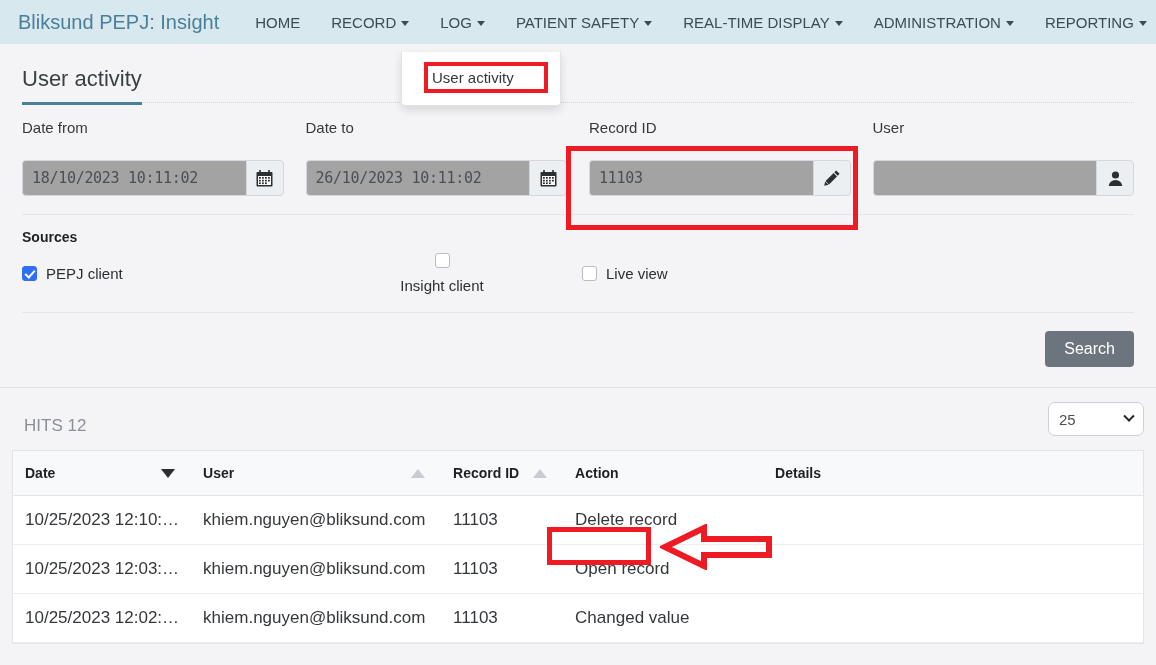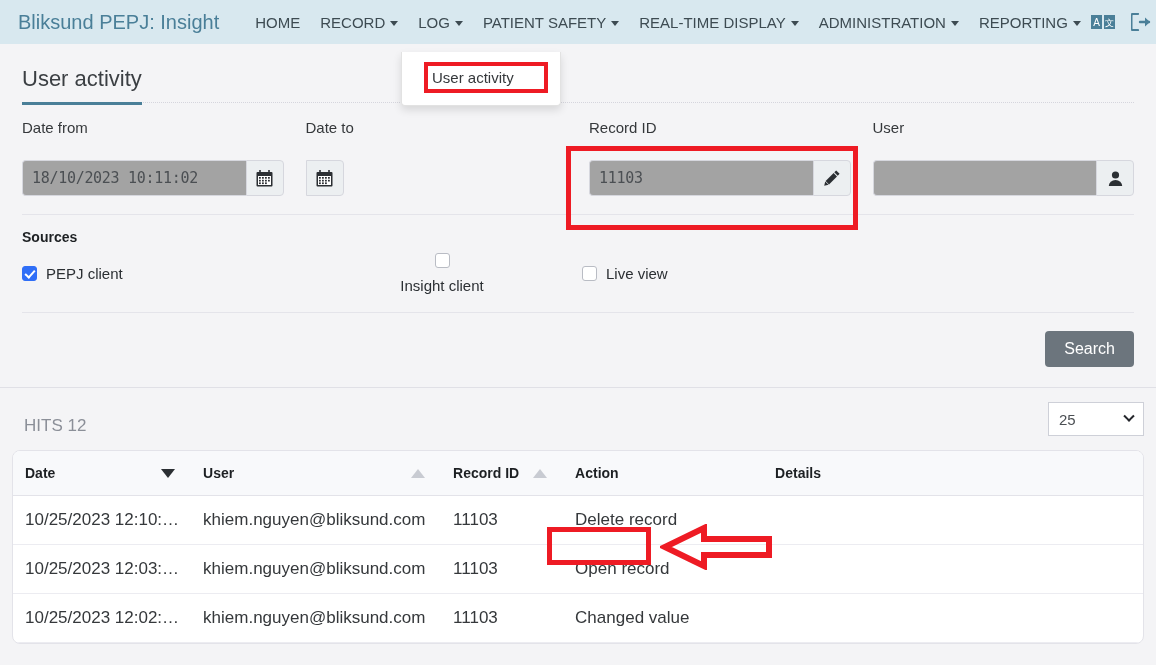--- a/index.html
+++ b/index.html
@@ -22,21 +22,21 @@
     position: relative;
     z-index: 5;
   }
   .brand {
     font-size: 20px;
     color: #4a7f98;
     margin-right: 26px;
     white-space: nowrap;
     cursor: pointer;
   }
-  .nav-items { display: flex; align-items: center; gap: 0; flex: 1; }
+  .nav-items { display: flex; align-items: center; gap: 11px; flex: 1; }
   .nav-item {
     font-size: 15px;
     color: #3d4b52;
     padding: 6px 10px;
     white-space: nowrap;
     cursor: pointer;
     display: flex;
     align-items: center;
     gap: 5px;
   }
@@ -196,40 +196,40 @@
     display: flex;
     align-items: flex-end;
     justify-content: space-between;
     padding: 14px 12px 14px 12px;
     margin-left: 12px;
   }
   .hits-label { font-size: 17px; color: #8b8f98; }
   .page-size {
     width: 96px; height: 34px;
     border: 1px solid #ced0d8;
-    border-radius: 0;
+    border-radius: 7px;
     background: #fff;
     display: flex; align-items: center;
     justify-content: space-between;
     padding: 0 10px;
     font-size: 15px;
     color: #4b4f53;
     cursor: pointer;
   }
   .chev {
     width: 8px; height: 8px;
     border: solid #24262b;
     border-width: 0 2px 2px 0;
     transform: rotate(45deg) translate(-2px,-2px);
   }
 
   
   .table-wrap {
     border: 1px solid #e3e3e9;
-    border-radius: 8px;
+    border-radius: 0;
     background: #fff;
     margin: 0 12px;
     overflow: hidden;
   }
   table { width: 100%; border-collapse: collapse; }
   thead th {
     background: #f8f9fb;
     font-size: 14px;
     font-weight: bold;
     color: #1d2023;
@@ -367,20 +367,21 @@
               <rect x="9" y="12.4" width="1.8" height="1.7"></rect>
             </g>
           </svg>
         </span>
       </div>
     </div>
 
     <div class="field">
       <label class="field-label">Date to</label>
       <div class="input-group">
+        <input type="text" value="26/10/2023 10:11:02" style="">
         <span class="input-addon">
           <svg width="17" height="17" viewBox="0 0 17 17">
             <rect x="0.5" y="2" width="16" height="14.5" rx="1" fill="#2b2f33"></rect>
             <rect x="2" y="6" width="13" height="9" fill="#ffffff"></rect>
             <rect x="3.2" y="0" width="1.6" height="3.6" fill="#2b2f33"></rect>
             <rect x="12.2" y="0" width="1.6" height="3.6" fill="#2b2f33"></rect>
             <g fill="#2b2f33">
               <rect x="3" y="7" width="1.8" height="1.7"></rect>
                 <rect x="6" y="7" width="1.8" height="1.7"></rect>
               <rect x="9" y="7" width="1.8" height="1.7"></rect>

